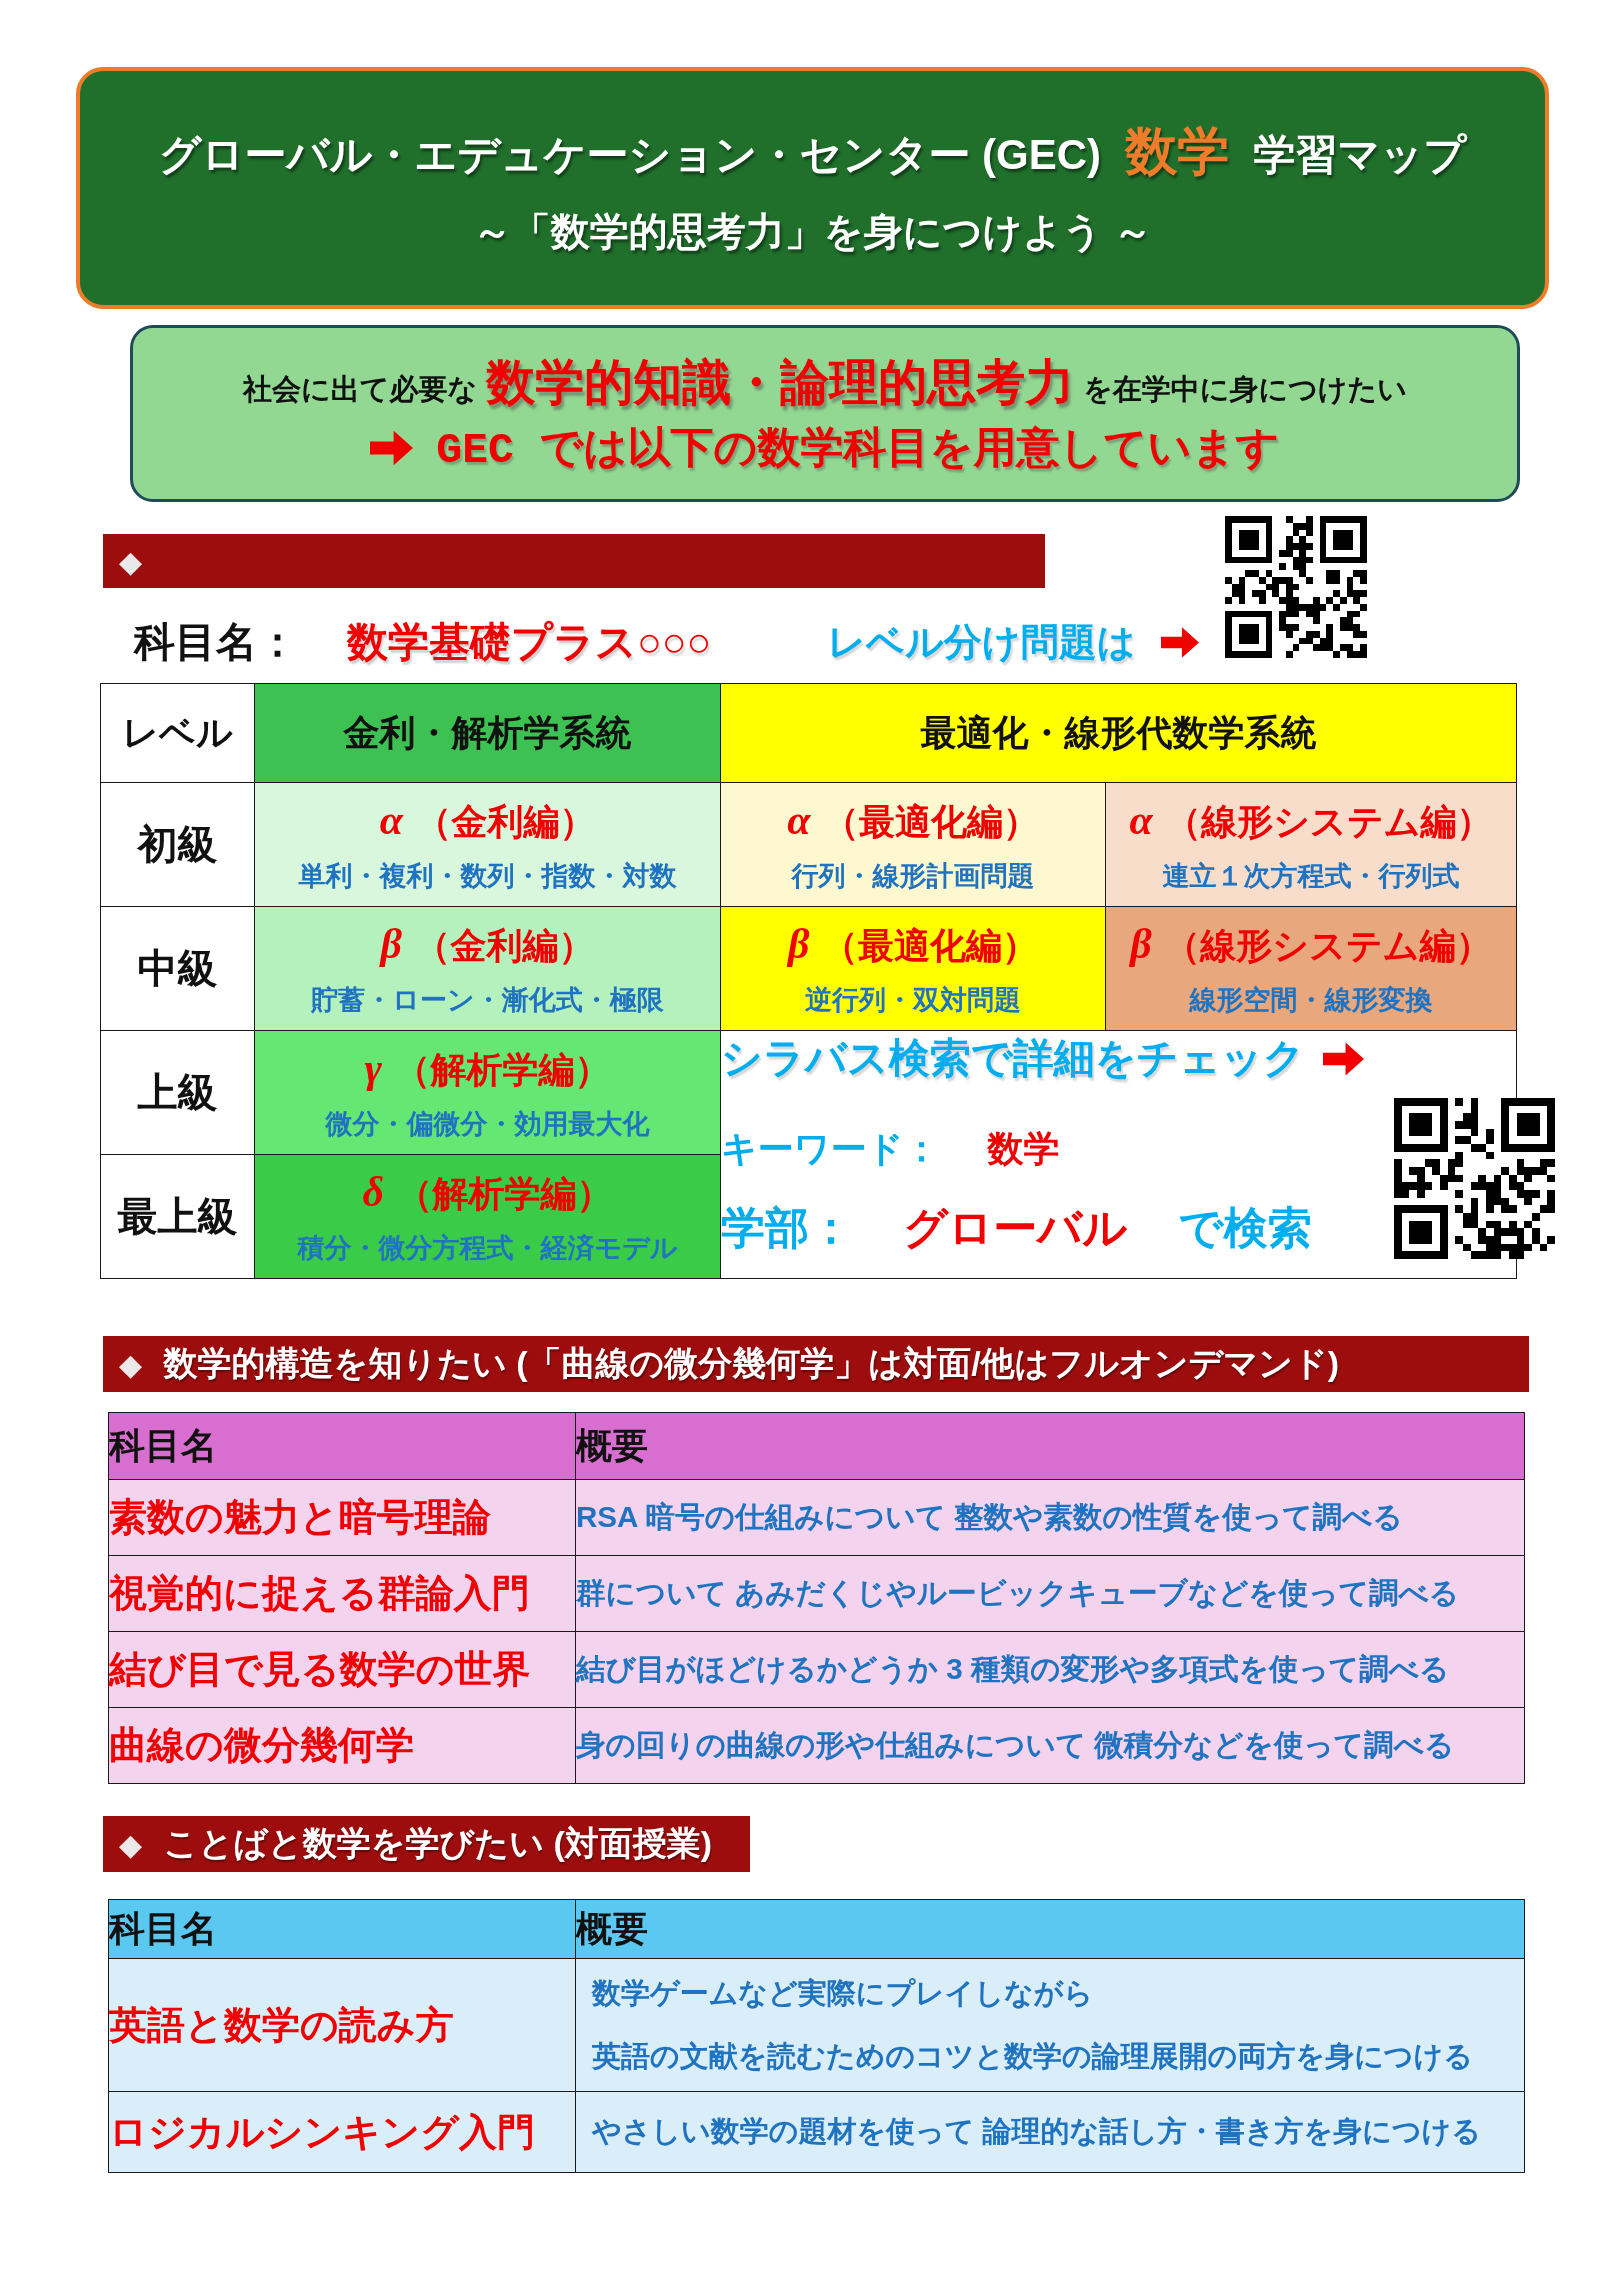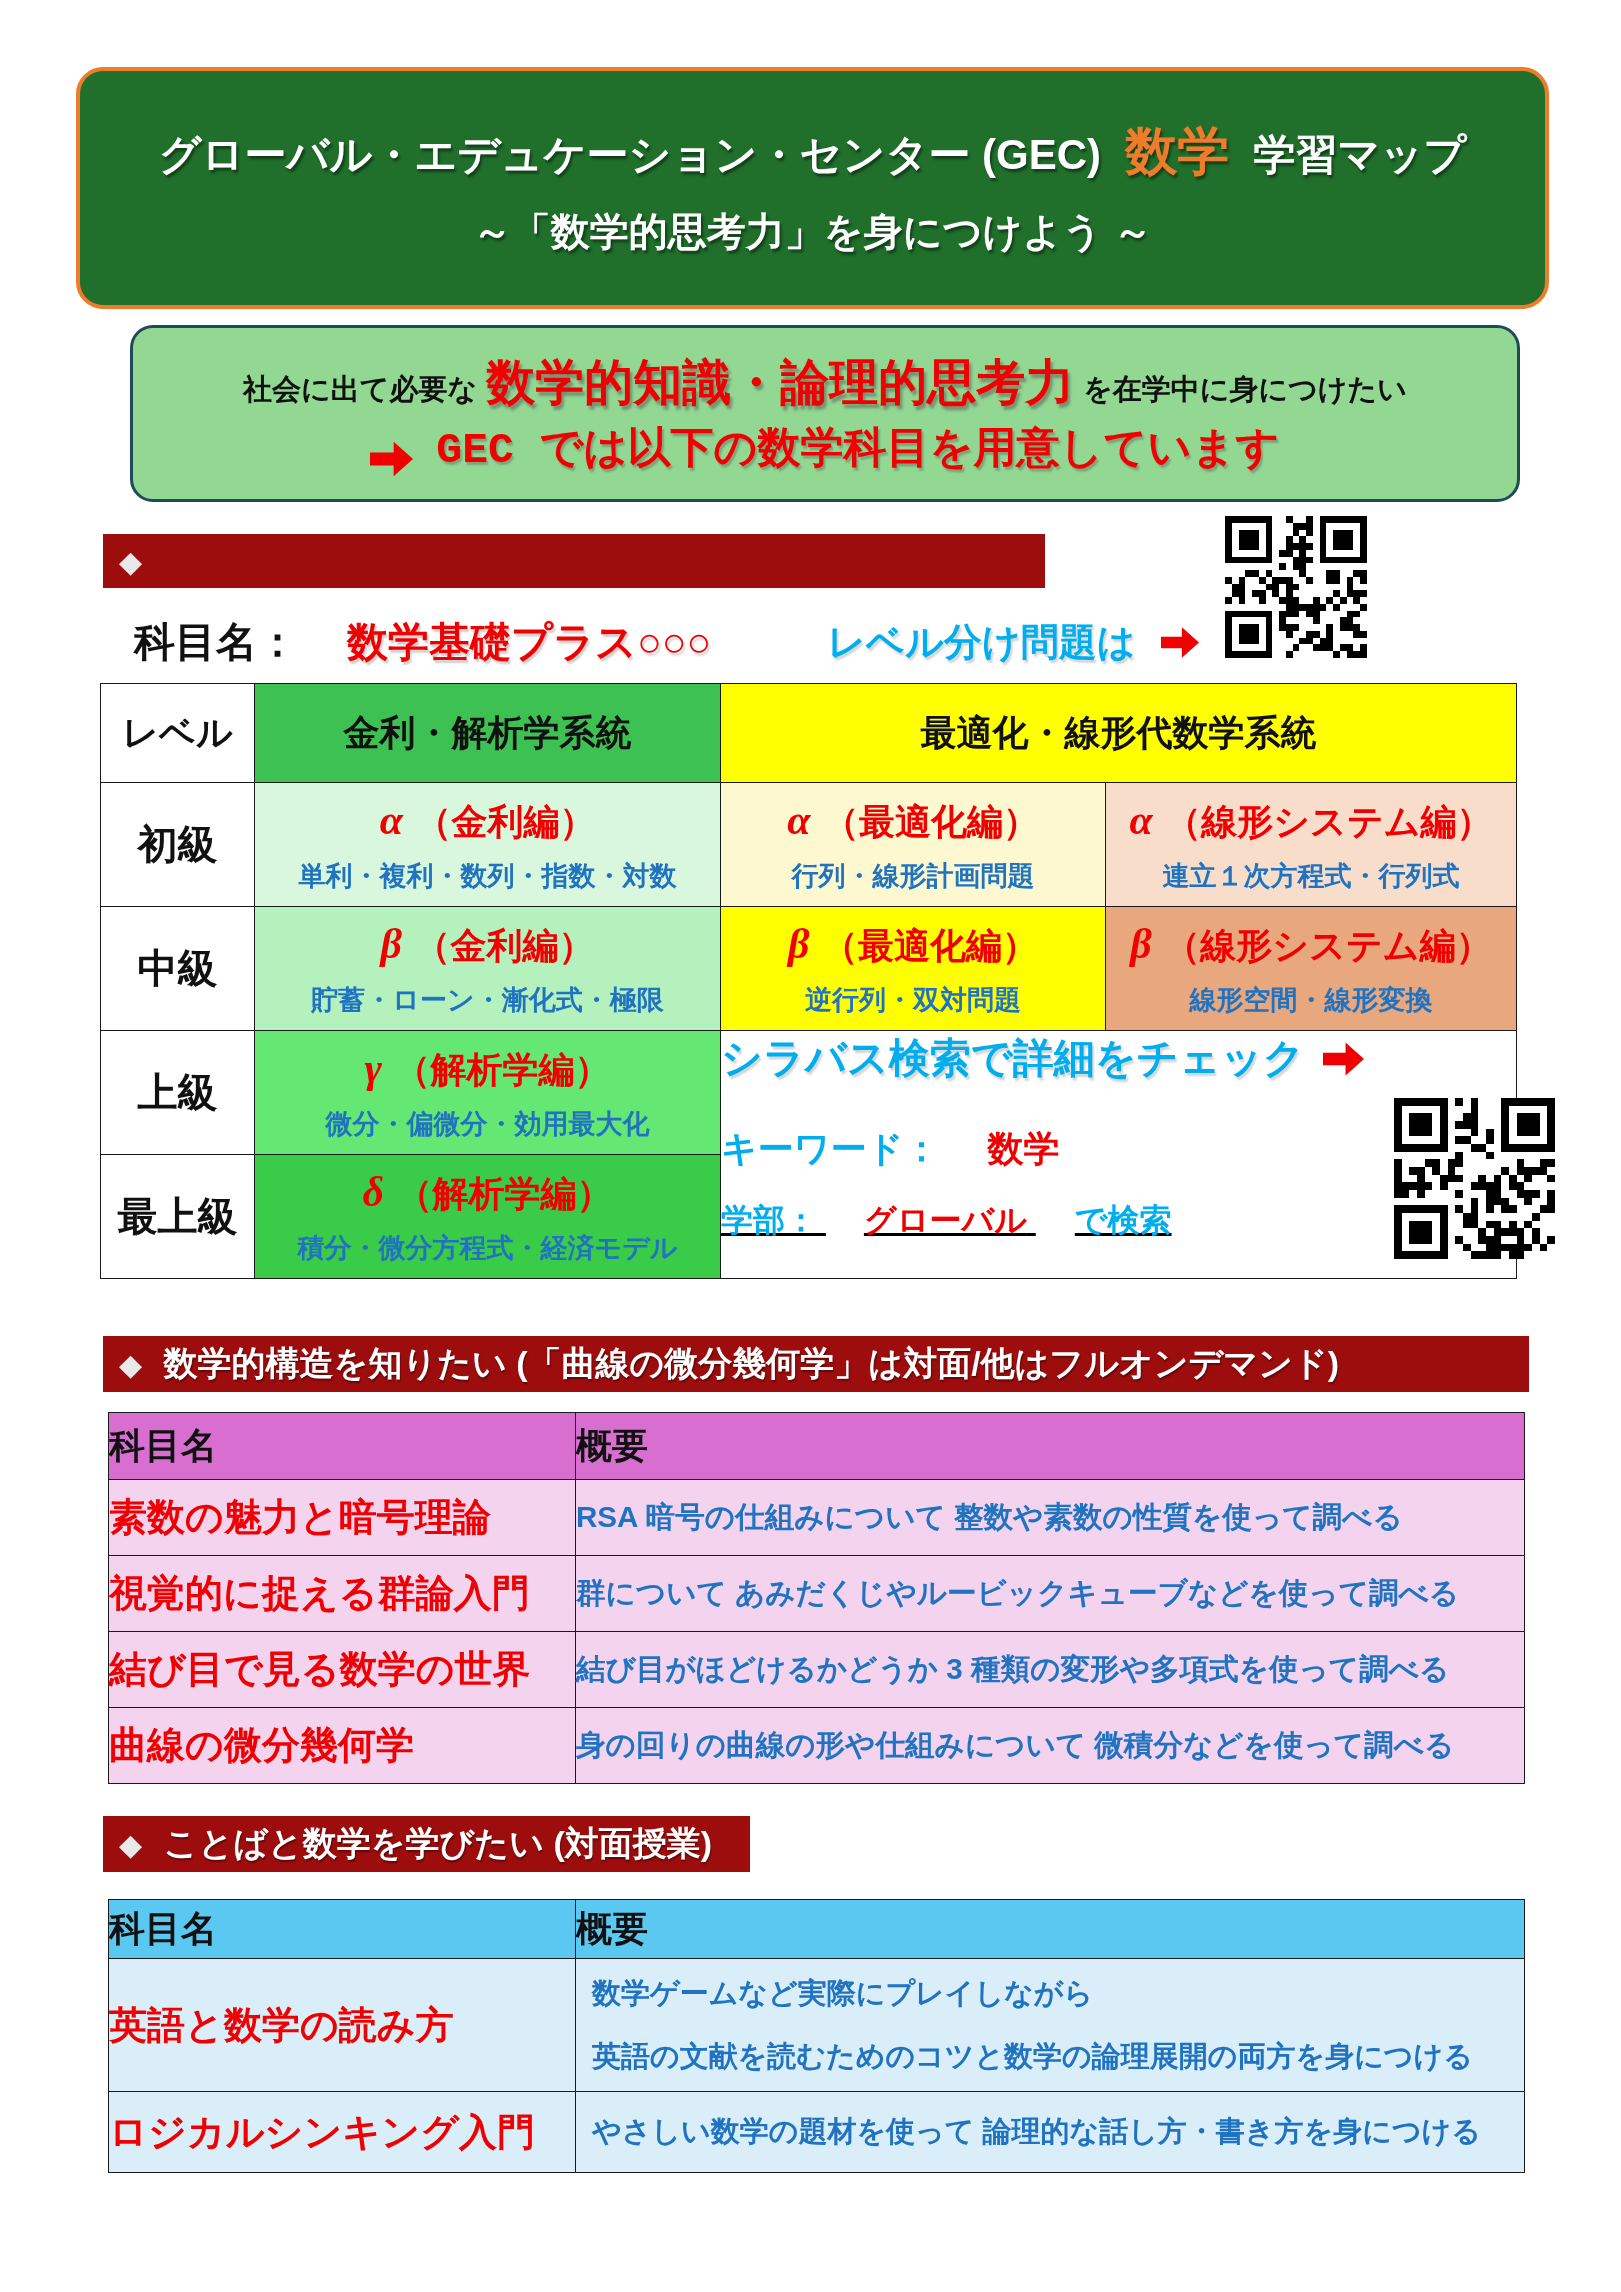--- a/index.html
+++ b/index.html
@@ -14,21 +14,21 @@
   .title-line1 .tl-hl{color:var(--accent-orange);font-size:52px;margin:0 12.5px;}
   .title-line2{color:#fff;font-size:39px;font-weight:800;text-shadow:1.8px 2.7px 2.7px rgba(0,0,0,.45);}
 
   
   .intro-box{position:absolute;left:130px;top:325px;width:1390px;height:177px;
     background:var(--intro-bg);border:3.6px solid var(--intro-border);border-radius:23px;
     box-sizing:border-box;display:flex;flex-direction:column;align-items:center;justify-content:center;gap:3.6px;font-family:Liberation Mono, monospace;}
   .intro-line1{white-space:nowrap;display:flex;align-items:baseline;}
   .i-pre,.i-post{color:#111;font-size:29px;font-weight:800;}
   .i-em{color:var(--red);font-size:49px;font-weight:800;margin:0 9px;text-shadow:2.7px 3.6px 2.7px rgba(90,90,90,.55);}
-  .intro-line2{display:flex;align-items:flex-end;gap:23px;color:var(--red);font-weight:800;
+  .intro-line2{display:flex;align-items:center;gap:23px;color:var(--red);font-weight:800;
     font-size:43px;text-shadow:1.8px 2.7px 1.8px rgba(90,90,90,.4);}
 
   
   .banner{position:absolute;background:var(--banner-bg);color:#fff;display:flex;align-items:center;
     padding-left:16px;gap:21.5px;box-sizing:border-box;font-weight:800;
     text-shadow:0.9px 1.8px 1.8px rgba(0,0,0,.4);white-space:nowrap;}
   .banner .diamond{color:#e9e9e9;font-size:30px;text-shadow:none;}
   .banner1{left:103px;top:534px;width:942px;height:54px;font-size:34px;}
   .banner2{left:103px;top:1336px;width:1426px;height:56px;font-size:34px;}
   .banner3{left:103px;top:1816px;width:647px;height:56px;font-size:34px;}
@@ -72,21 +72,21 @@
   .bg-bright-green{background:var(--bright-green);}
   .bg-vivid-green{background:var(--vivid-green);}
   .bg-pale-yellow{background:var(--pale-yellow);}
   .bg-yellow{background:var(--yellow);}
   .bg-pale-salmon{background:var(--pale-salmon);}
   .bg-salmon{background:var(--salmon);}
   td.merged{border:none;background:#fff;vertical-align:top;text-align:left;padding:7.2px 0 0 23px;}
   .syl{font-size:41px;font-weight:800;color:var(--light-blue);display:flex;align-items:center;gap:18px;
        text-shadow:1.8px 2.7px 1.8px rgba(120,120,120,.3);white-space:nowrap;}
   .kw{margin-top:39px;font-size:36px;font-weight:800;white-space:nowrap;}
-  .fac{margin-top:25px;font-size:32px;font-weight:800;white-space:nowrap;text-decoration:underline;}
+  .fac{margin-top:25px;font-size:44px;font-weight:800;white-space:nowrap;}
   .lb{color:var(--light-blue);}
   .rv{color:var(--red);margin-left:38px;}
   .sfx{color:var(--light-blue);margin-left:39px;}
 
   
   .pink-table{left:108px;top:1412px;width:1416px;}
   .pink-table tr.hrow{height:67px;}
   .pink-table tr.drow{height:76px;}
   .pink-table th{background:var(--orchid);color:#111;font-size:36px;font-weight:800;text-align:left;
     vertical-align:middle;padding-left:14.3px;border-bottom:3.6px solid #1a1a1a;}

